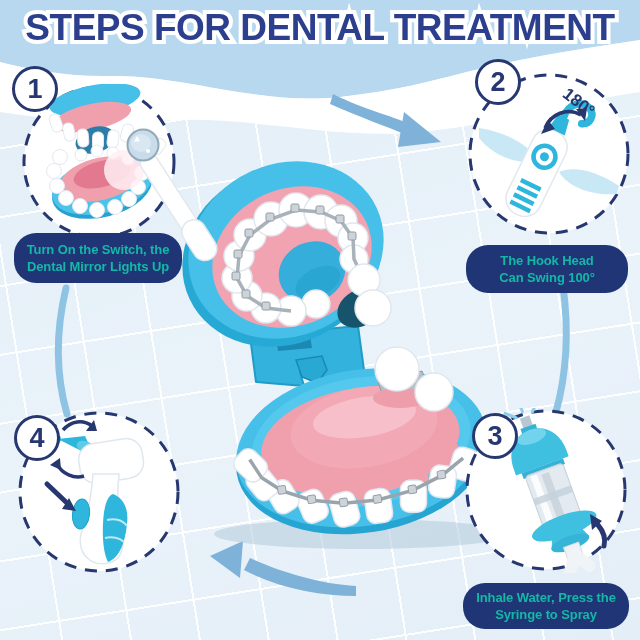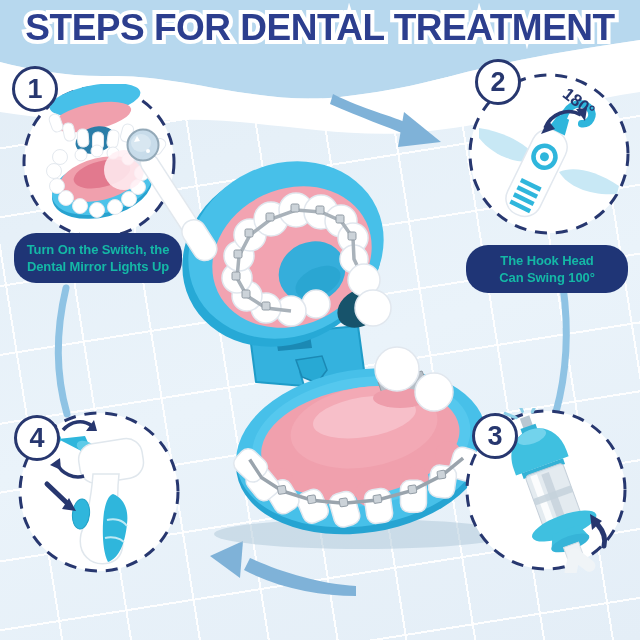--- a/index.html
+++ b/index.html
@@ -263,20 +263,24 @@
         <rect x="70" y="150" width="16" height="12" fill="#eef2f6" stroke="#d5dde4" stroke-width="1"></rect>
         <path d="M78,160 L68,176 M78,160 L88,176" stroke="#f0f4f7" stroke-width="12" stroke-linecap="round"></path>
       </g>
       <path d="M140,138 C 142,130 140,124 134,117" stroke="#27376f" stroke-width="5" fill="none" stroke-linecap="round"></path>
       <polygon points="126,106 138,113 128,122" fill="#27376f"></polygon>
     </svg>
   </div>
   <div class="badge" style="left:472px;top:413px;">
       <span>3</span>
     </div>
+  <div class="caption" style="left:463px;top:583px;width:166px;height:46px;">
+    <span>Inhale Water, Press the</span>
+    <span>Syringe to Spray</span>
+  </div>
 
   <div class="step" style="left:17px;top:410px;width:165px;height:165px;">
     <svg width="165" height="165" viewBox="0 0 165 165">
       <circle cx="82" cy="82" r="79" fill="#ffffff" stroke="#27376f" stroke-width="3" stroke-dasharray="12 9"></circle>
     </svg>
     <svg width="165" height="165" viewBox="0 0 165 165">
       <g>
         <polygon points="41,29 68,26 78,48" fill="#2fb6dc"></polygon>
         <circle cx="40" cy="29" r="4" fill="#2fb6dc"></circle>
         <ellipse cx="70" cy="38" rx="6" ry="11" transform="rotate(-65 70 38)" fill="#5ecbe8"></ellipse>

